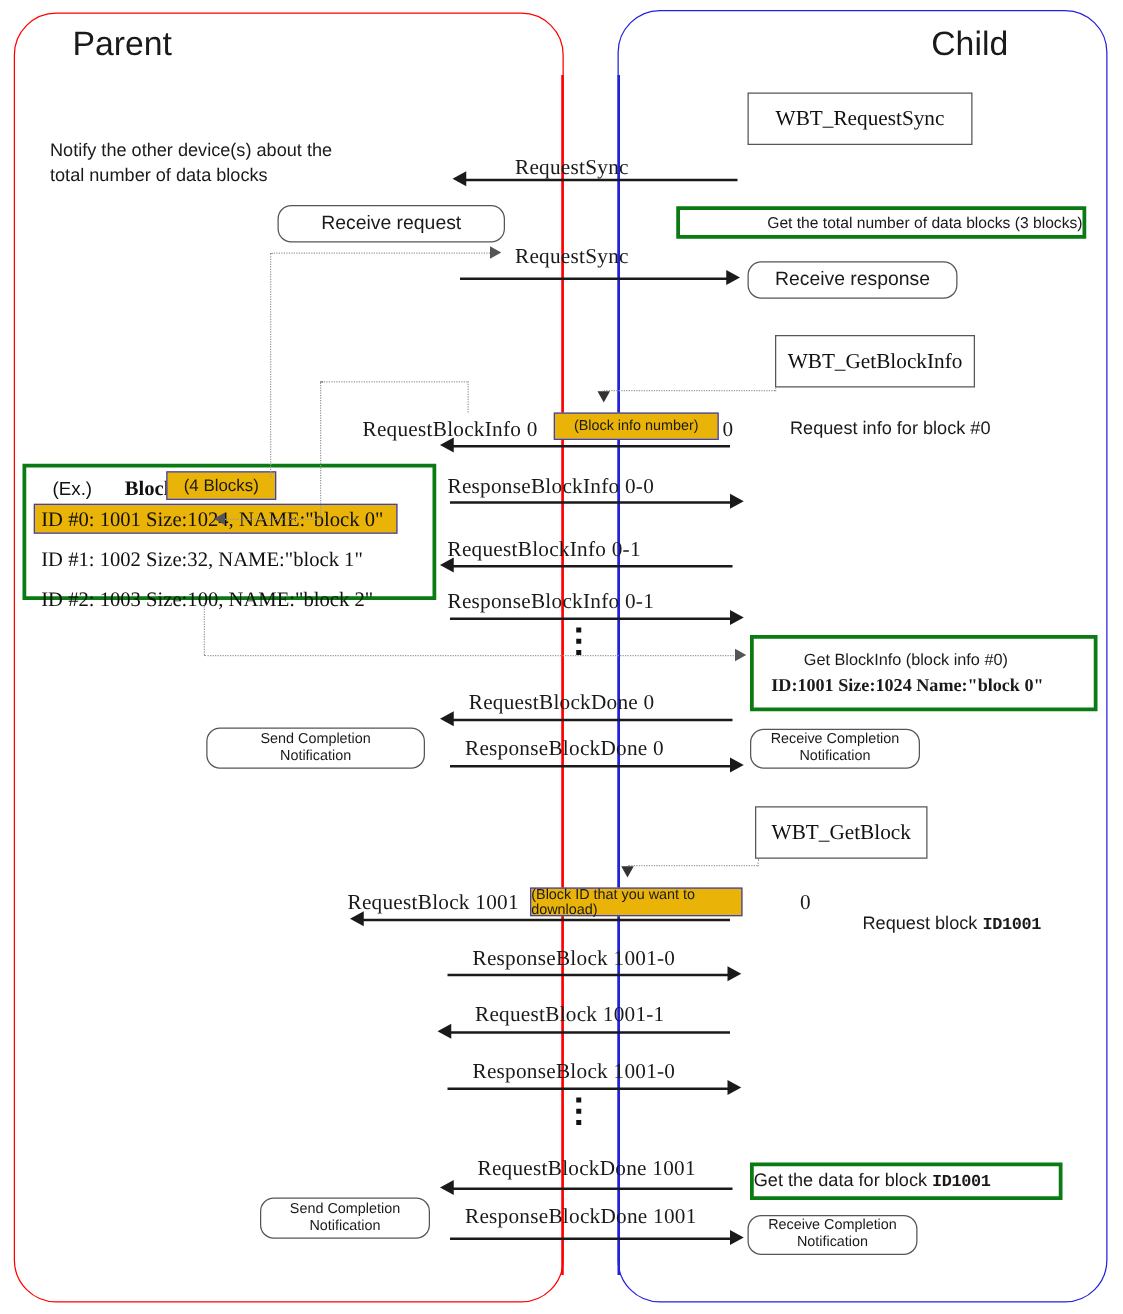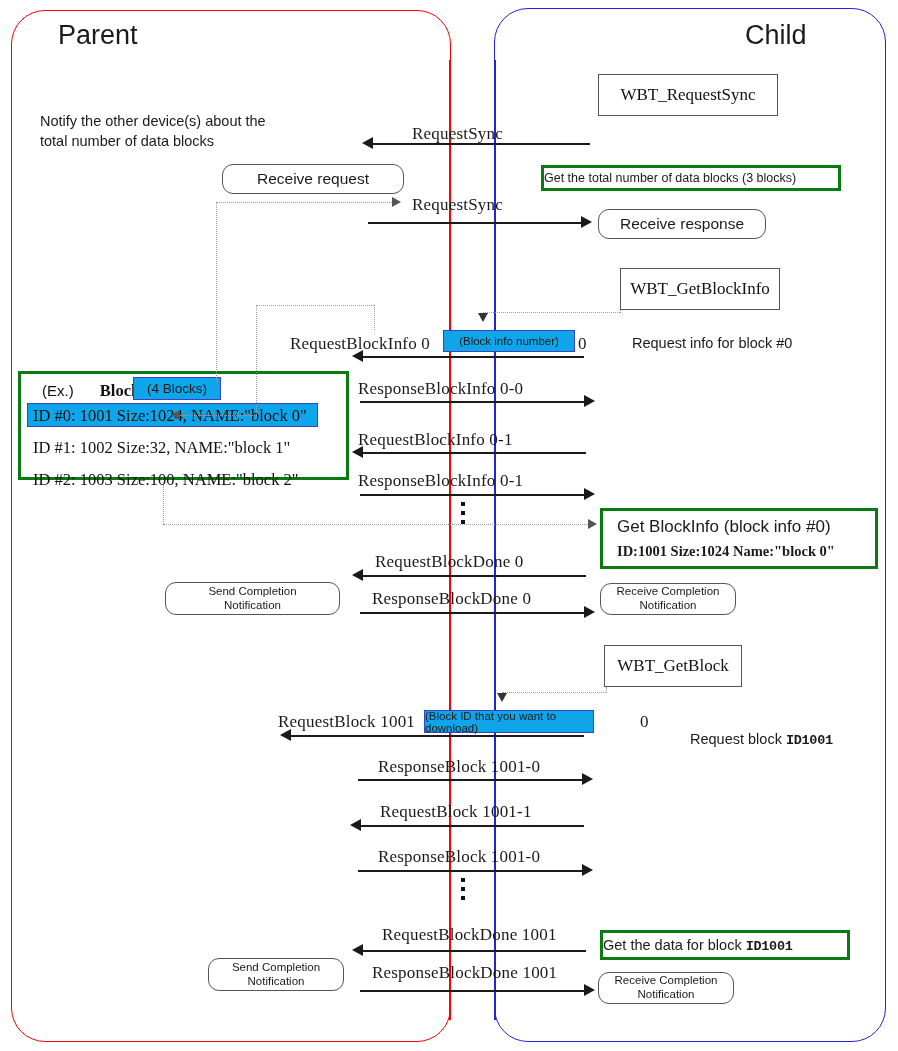--- a/index.html
+++ b/index.html
@@ -30,21 +30,21 @@
   
   .api-box{position:absolute;box-sizing:border-box;border:1.4px solid #555;background:#fff;
            display:flex;align-items:center;justify-content:center;
            font-family:"Liberation Serif",serif;font-size:17px;color:#111;white-space:nowrap;}
 
   
   .green-box{position:absolute;box-sizing:border-box;border:3px solid #0a7a12;background:#fff;
              display:flex;align-items:center;font-family:"Liberation Sans",sans-serif;color:#1a1a1a;}
 
   
-  .blue-box{position:absolute;box-sizing:border-box;border:1.4px solid #3b41c4;background:#0ea5e9;
+  .blue-box{position:absolute;box-sizing:border-box;border:1.4px solid #3b41c4;background:#eab308;
             display:flex;align-items:center;font-family:"Liberation Sans",sans-serif;color:#1a1a1a;}
 
   
   .plain-text{position:absolute;font-family:"Liberation Sans",sans-serif;font-size:14.5px;color:#1a1a1a;line-height:1.35;white-space:pre-line;}
 
   
   .dot-h{position:absolute;height:0;border-top:1.3px dotted #9a9a9a;}
   .dot-v{position:absolute;width:0;border-left:1.3px dotted #9a9a9a;}
   .dot-head{position:absolute;width:0;height:0;border-top:5px solid transparent;border-bottom:5px solid transparent;}
   .dot-head.right{border-left:9px solid #555;}
@@ -75,26 +75,26 @@
   <div class="lifeline" style="left:449px;top:60px;height:960px;background:#ff0000;"></div>
   <div class="lifeline" style="left:494px;top:60px;height:960px;background:#2222dd;"></div>
 
   <div class="plain-text" style="left:40px;top:112px;width:280px;">Notify the other device(s) about the
 total number of data blocks</div>
 
   <div class="api-box" style="left:598px;top:74px;width:180px;height:42px;">WBT_RequestSync</div>
   <div class="api-box" style="left:604px;top:645px;width:138px;height:42px;">WBT_GetBlock</div>
   <div class="api-box" style="left:620px;top:268px;width:160px;height:42px;">WBT_GetBlockInfo</div>
 
-  <div class="green-box" style="left:541px;top:165px;width:300px;height:26px;justify-content:flex-start;">
+  <div class="green-box" style="left:541px;top:165px;width:328px;height:26px;justify-content:flex-end;">
     <span style="font-size:12.5px;">Get the total number of data blocks (3 blocks)</span>
   </div>
 
   <div class="green-box" style="left:600px;top:508px;width:278px;height:61px;flex-direction:column;align-items:flex-start;justify-content:center;padding-left:14px;">
-    <span style="font-size:17px;margin-bottom:6px;">Get BlockInfo (block info #0)</span>
+    <span style="font-size:13px;margin-bottom:6px;margin-left:26px;">Get BlockInfo (block info #0)</span>
     <span style="font-family:'Liberation Serif',serif;font-weight:bold;font-size:14.5px;">ID:1001 Size:1024 Name:"block 0"</span>
   </div>
 
   <div class="green-box" style="left:600px;top:930px;width:250px;height:30px;justify-content:flex-start;">
     <span style="font-size:14.5px;">
       <span>Get the data for block </span><span class="mono">ID1001</span>
     </span>
   </div>
 
   <div class="round-box" style="left:222px;top:164px;width:182px;height:30px;font-size:15.5px;white-space:pre-line;">Receive request</div>

